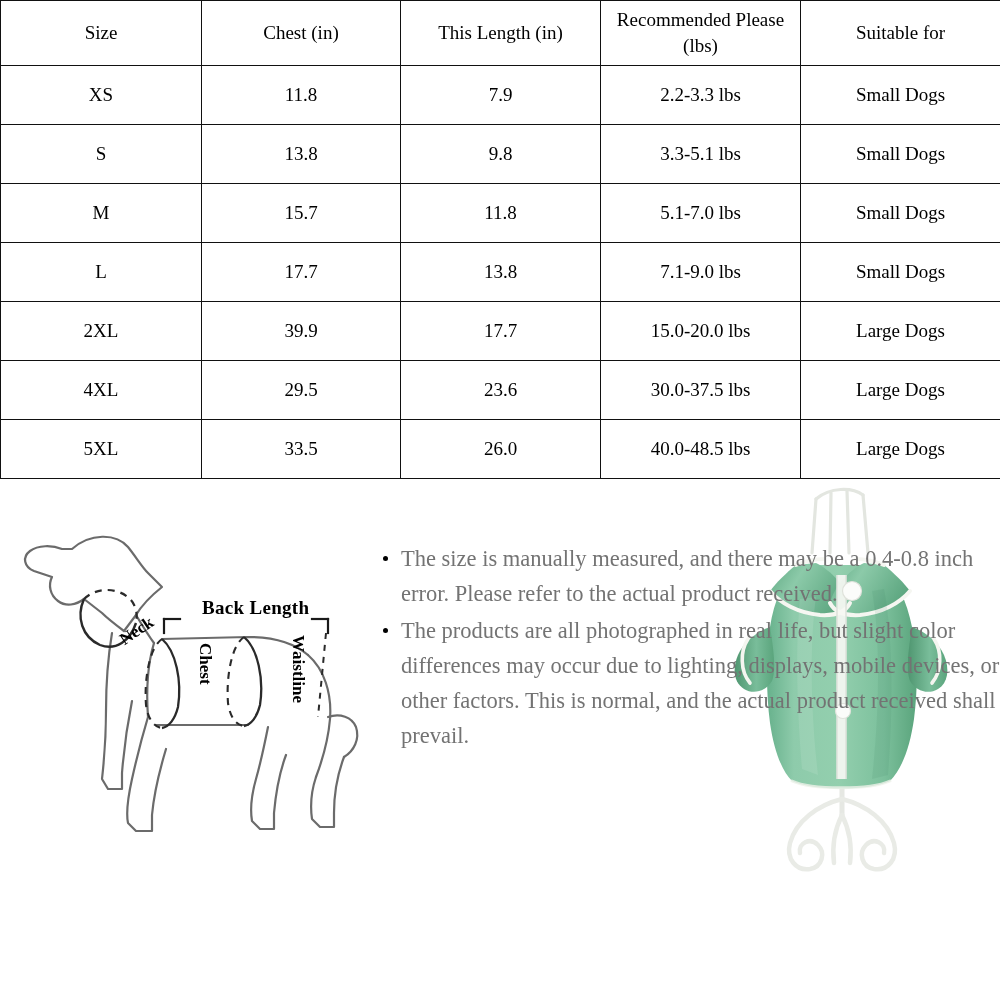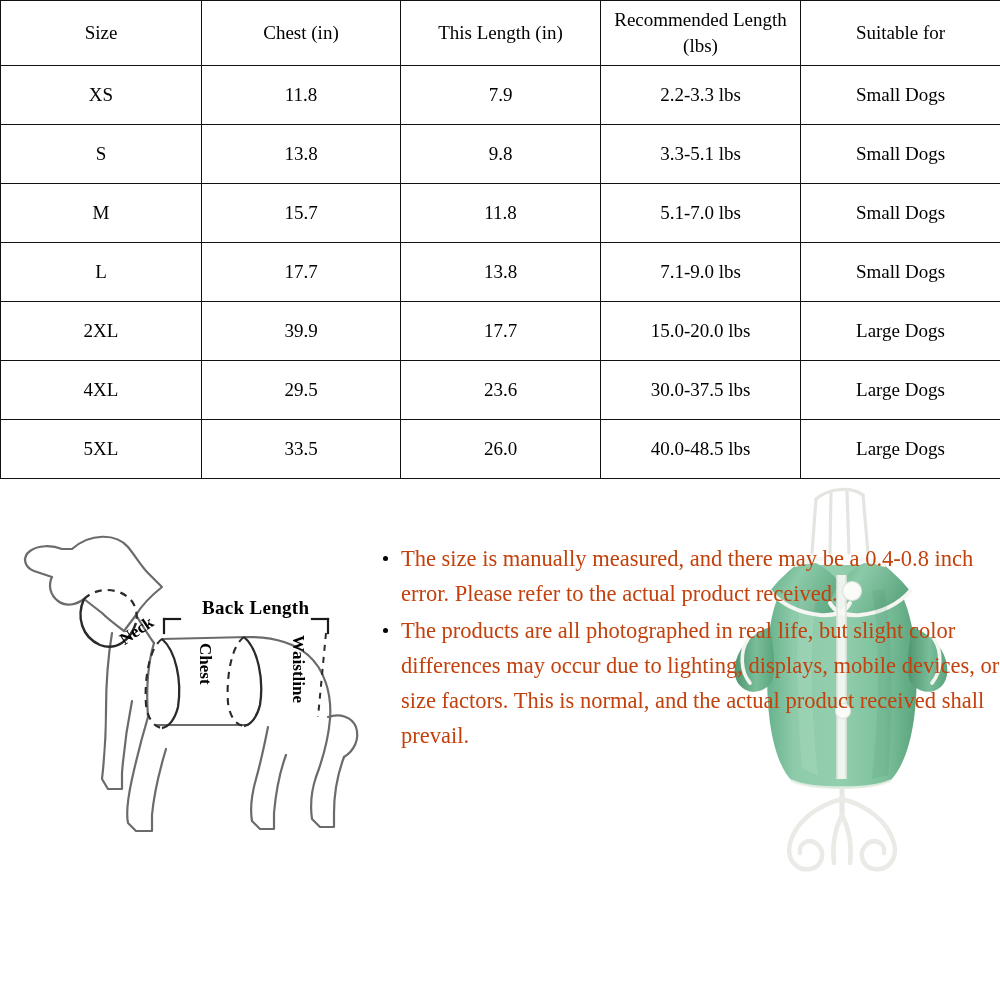--- a/index.html
+++ b/index.html
@@ -125,21 +125,21 @@
     width: 600px;
     margin: 0;
     padding: 0 0 0 26px;
     list-style: none;
     z-index: 5;
   }
   .notes li {
     position: relative;
     font-size: 22.5px;
     line-height: 35px;
-    color: #c2410c;
+    color: #737373;
     margin: 0 0 2px 0;
     text-align: left;
   }
   .notes li .dot {
     position: absolute;
     left: -18px;
     top: 15px;
     width: 5px;
     height: 5px;
     border-radius: 50%;
@@ -155,21 +155,21 @@
       <col class="c2">
       <col class="c3">
       <col class="c4">
       <col class="c5">
   </colgroup>
   <thead>
     <tr>
       <th>Size</th>
       <th>Chest (in)</th>
       <th>This Length (in)</th>
-      <th>Recommended Length (lbs)</th>
+      <th>Recommended Please (lbs)</th>
       <th>Suitable for</th>
     </tr>
   </thead>
   <tbody>
     <tr>
       <td>XS</td>
       <td>11.8</td>
       <td>7.9</td>
       <td>2.2-3.3 lbs</td>
       <td>Small Dogs</td>
@@ -393,17 +393,17 @@
     </svg>
   </div>
 
   <ul class="notes">
     <li>
       <span class="dot"></span>
       <span>The size is manually measured, and there may be a 0.4-0.8 inch error. Please refer to the actual product received.</span>
     </li>
     <li>
       <span class="dot"></span>
-      <span>The products are all photographed in real life, but slight color differences may occur due to lighting, displays, mobile devices, or size factors. This is normal, and the actual product received shall prevail.</span>
+      <span>The products are all photographed in real life, but slight color differences may occur due to lighting, displays, mobile devices, or other factors. This is normal, and the actual product received shall prevail.</span>
     </li>
   </ul>
 
 </div>
 
 </body></html>

